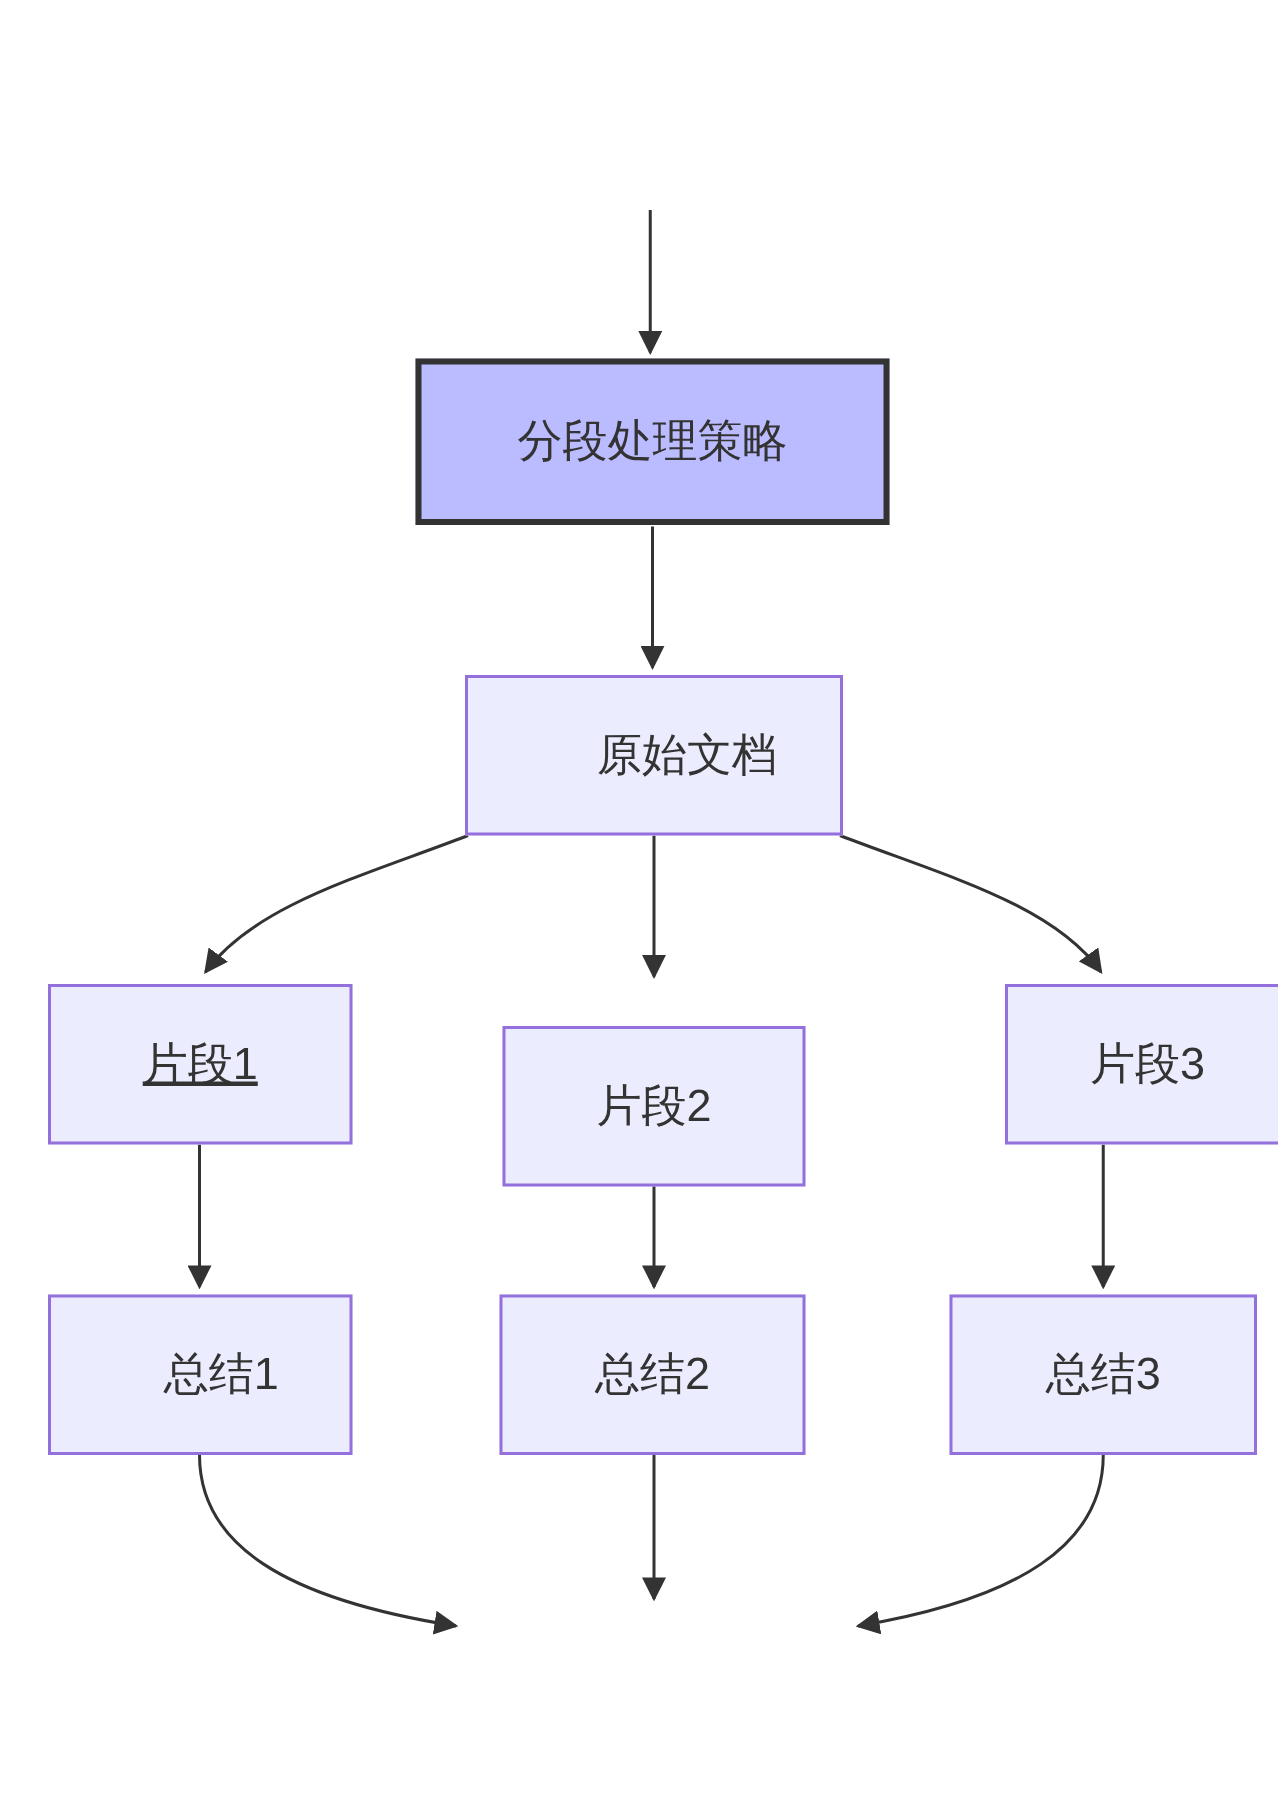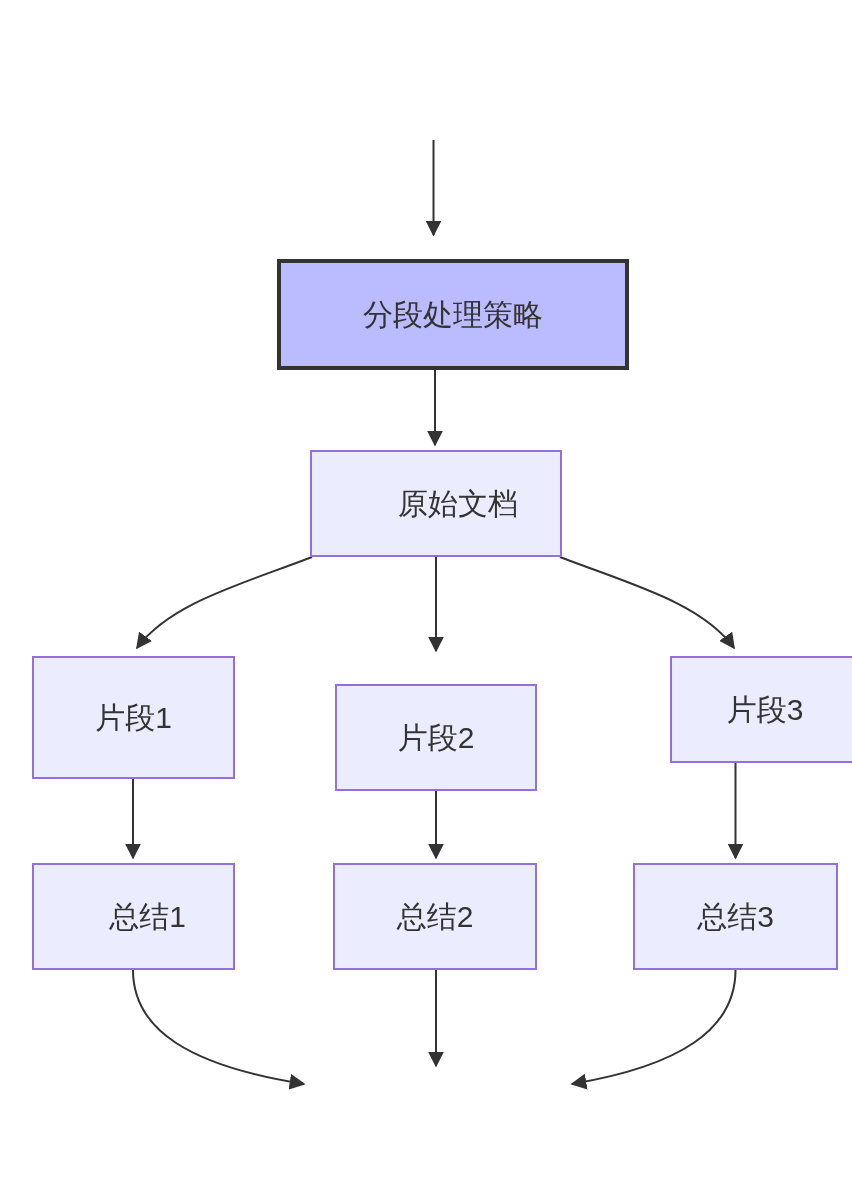--- a/index.html
+++ b/index.html
@@ -71,29 +71,29 @@
     <path class="edge" marker-end="url(#arrowhead)" d="M560,557 C630,584 702,603 734,648"></path>
     <path class="edge" marker-end="url(#arrowhead)" d="M133,763 L133,858"></path>
     <path class="edge" marker-end="url(#arrowhead)" d="M436,763 L436,858"></path>
     <path class="edge" marker-end="url(#arrowhead)" d="M735.5,763 L735.5,858"></path>
     <path class="edge" marker-end="url(#arrowhead)" d="M133,970 C133,1030 190,1066 304,1084"></path>
     <path class="edge" marker-end="url(#arrowhead)" d="M436,970 L436,1066"></path>
     <path class="edge" marker-end="url(#arrowhead)" d="M735.5,970 C735.5,1030 679,1066 572,1084"></path>
   </svg>
 
 
-  <div class="node node-emphasis" style="left:277px; top:239px; width:352px; height:111px;margin-top:20px;">
+  <div class="node node-emphasis" style="left:277px; top:239px; width:316px; height:111px;">
     <span>分段处理策略</span>
   </div>
 
   <div class="node node-default" style="left:310px; top:450px; width:252px; height:107px;padding-left:44px;">
     <span>原始文档</span>
   </div>
 
-  <div class="node node-default" style="left:32px; top:656px; width:203px; height:123px;">
+  <div class="node node-default" style="left:32px; top:656px; width:203px; height:107px;text-decoration:underline;">
     <span>片段1</span>
   </div>
 
   <div class="node node-default" style="left:335px; top:684px; width:202px; height:107px;">
     <span>片段2</span>
   </div>
 
   <div class="node node-default" style="left:670px; top:656px; width:190px; height:107px;">
     <span>片段3</span>
   </div>

